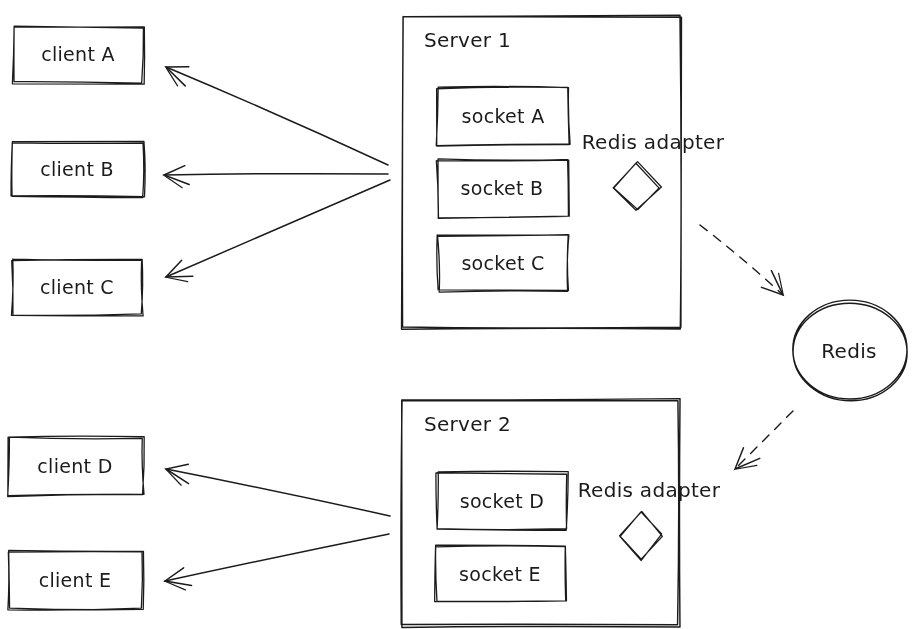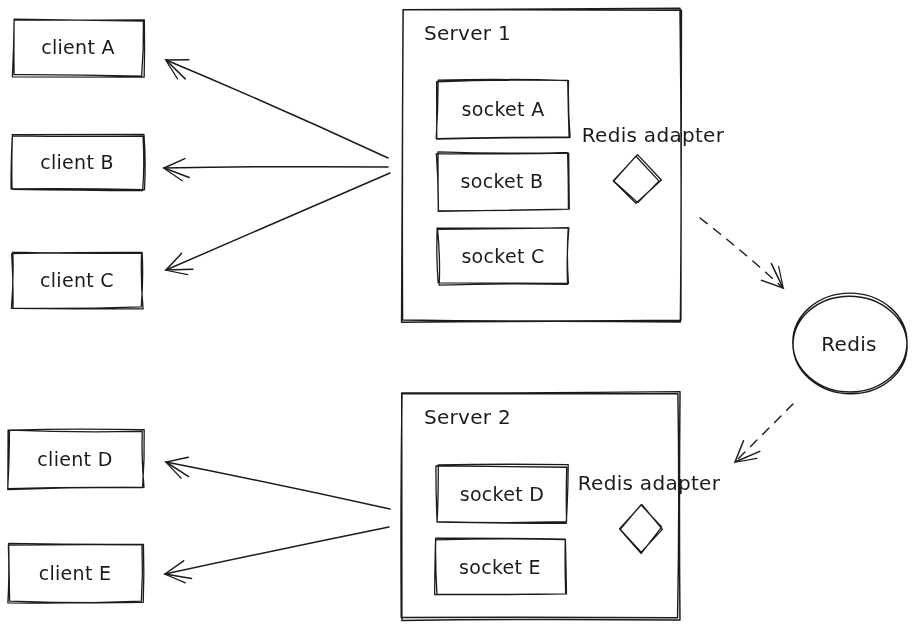--- a/index.html
+++ b/index.html
@@ -1,17 +1,17 @@
 <!DOCTYPE html>
 <html><head>
 <meta charset="utf-8">
 <style>
   html,body{margin:0;padding:0;background:#ffffff;}
   body{width:913px;height:629px;overflow:hidden;font-family:"DejaVu Sans",sans-serif;}
-  .stage{position:relative;width:913px;height:532px;background:#ffffff;}
+  .stage{position:relative;width:913px;height:532px;background:#ffffff;margin-top:7px;}
   svg{display:block;}
   .sk{fill:none;stroke:#1b1b1b;stroke-width:1.3;stroke-linejoin:round;stroke-linecap:round;}
   .box2{stroke-width:1.45;}
   .arrow{fill:none;stroke:#1b1b1b;stroke-width:1.5;stroke-linecap:round;}
   .dashed{stroke-dasharray:9 8;stroke-width:1.4;}
   text{fill:#1b1b1b;font-size:19px;font-family:"DejaVu Sans",sans-serif;letter-spacing:.3px;}
   .t20{font-size:20px;}
   .mid{text-anchor:middle;}
 </style>
 </head>

